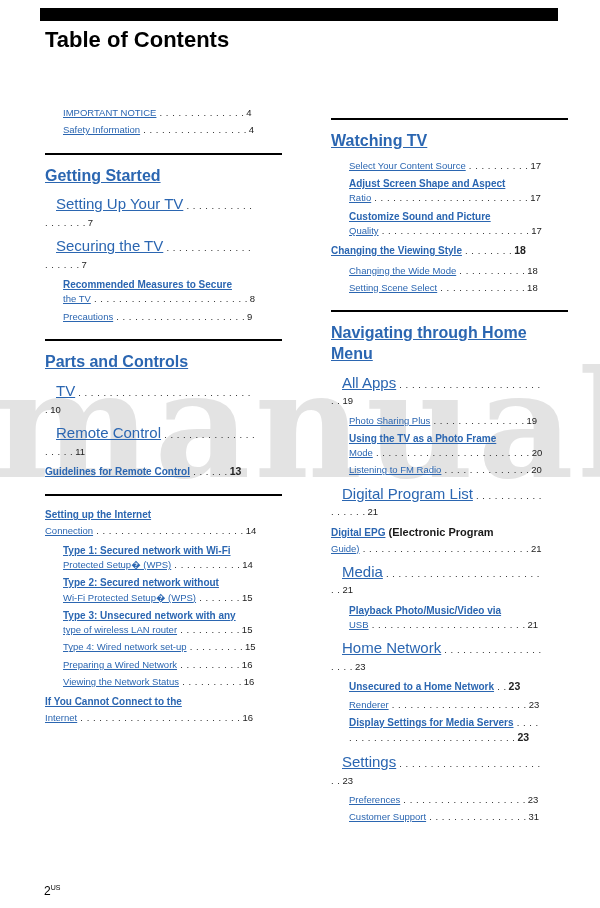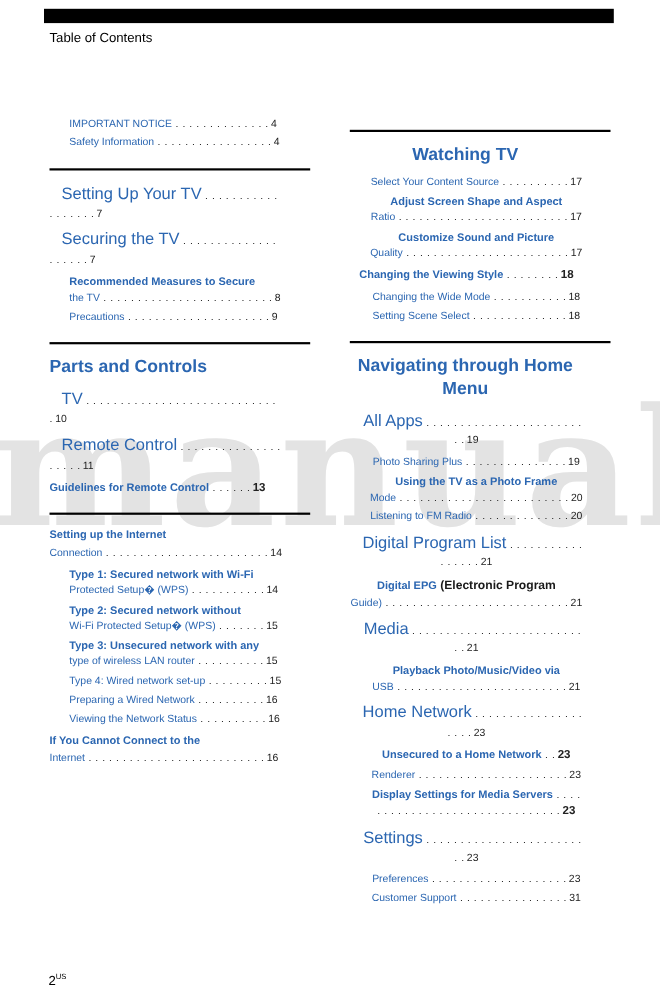--- a/index.html
+++ b/index.html
@@ -1,36 +1,36 @@
 <!DOCTYPE html>
 <html><head>
 <meta charset="utf-8">
 <style>
   html,body{margin:0;padding:0;}
   body{
     width:600px;height:908px;position:relative;overflow:hidden;
     background:#ffffff;font-family:"Liberation Sans",sans-serif;
   }
   .topbar{position:absolute;left:40px;top:8px;width:518px;height:13px;background:#000;}
-  .page-title{position:absolute;left:45px;top:27px;margin:0;font-size:12px;font-weight:normal;color:#000;}
+  .page-title{position:absolute;left:45px;top:27px;margin:0;font-size:22px;font-weight:bold;color:#000;}
   .watermark{
     position:absolute;left:-6px;top:338px;z-index:0;
     font-family:"DejaVu Serif",serif;font-size:148px;font-weight:bold;
     color:#e3e3e3;letter-spacing:4px;white-space:nowrap;user-select:none;pointer-events:none;
   }
   .col{position:absolute;width:212px;z-index:1;}
   .col-left{left:45px;top:103px;}
-  .col-right{left:318px;top:103px;text-align:center;}
+  .col-right{left:331px;top:103px;}
   .rule{width:237px;height:2px;background:#000;margin:15px 0 11px;}
   .h1{margin:2px 0 7px;line-height:1.3;max-width:210px;}
   .h1 .hlink{font-size:16px;font-weight:bold;}
   .entry{color:#222;}
   .entry.lvl1{font-size:10.5px;margin:5px 0;line-height:1.45;}
   .entry.lvl2{font-size:9.5px;margin:3px 0 3px 18px;line-height:1.5;}
-  .link{color:#2b66b1;cursor:pointer;}
+  .link{color:#2b66b1;text-decoration:underline;cursor:pointer;}
   .pn{font-size:15px;margin-left:11px;}
   .pb{font-size:10px;font-weight:bold;}
   .ps{font-size:9.5px;}
   .pp{color:#1a1a1a;font-size:11px;font-weight:bold;}
   .dots{color:#222;font-size:9.5px;letter-spacing:0.5px;}
   .pg{color:#222;font-size:9.5px;padding-left:2px;}
   .pg.pgb{font-size:10.5px;font-weight:bold;}
   .footer{position:absolute;left:44px;top:884px;font-size:12px;color:#000;z-index:1;}
   .footer sup{font-size:7px;}
 </style>
@@ -40,20 +40,21 @@
 <div class="topbar"></div>
 
 <h1 class="page-title">Table of Contents</h1>
 
 <div class="watermark">manuali</div>
 
 <div class="col col-left">
     <div class="entry lvl2"><span class="link ps">IMPORTANT NOTICE</span><span class="dots"> . . . . . . . . . . . . . .</span><span class="pg">4</span></div>
     <div class="entry lvl2"><span class="link ps">Safety Information</span><span class="dots"> . . . . . . . . . . . . . . . . .</span><span class="pg">4</span></div>
     <div class="rule"></div>
+    <div class="h1"><span class="link hlink">Getting Started</span></div>
     <div class="entry lvl1"><span class="link pn">Setting Up Your TV</span><span class="dots"> . . . . . . . . . . . . . . . . . .</span><span class="pg">7</span></div>
     <div class="entry lvl1"><span class="link pn">Securing the TV</span><span class="dots"> . . . . . . . . . . . . . . . . . . . .</span><span class="pg">7</span></div>
     <div class="entry lvl2"><span class="link pb">Recommended Measures to Secure</span><br><span class="link ps">the TV</span><span class="dots"> . . . . . . . . . . . . . . . . . . . . . . . . .</span><span class="pg">8</span></div>
     <div class="entry lvl2"><span class="link ps">Precautions</span><span class="dots"> . . . . . . . . . . . . . . . . . . . . .</span><span class="pg">9</span></div>
     <div class="rule"></div>
     <div class="h1"><span class="link hlink">Parts and Controls</span></div>
     <div class="entry lvl1"><span class="link pn">TV</span><span class="dots"> . . . . . . . . . . . . . . . . . . . . . . . . . . . . .</span><span class="pg">10</span></div>
     <div class="entry lvl1"><span class="link pn">Remote Control</span><span class="dots"> . . . . . . . . . . . . . . . . . . . .</span><span class="pg">11</span></div>
     <div class="entry lvl1"><span class="link pb">Guidelines for Remote Control</span><span class="dots"> . . . . . .</span><span class="pg pgb">13</span></div>
     <div class="rule"></div>

